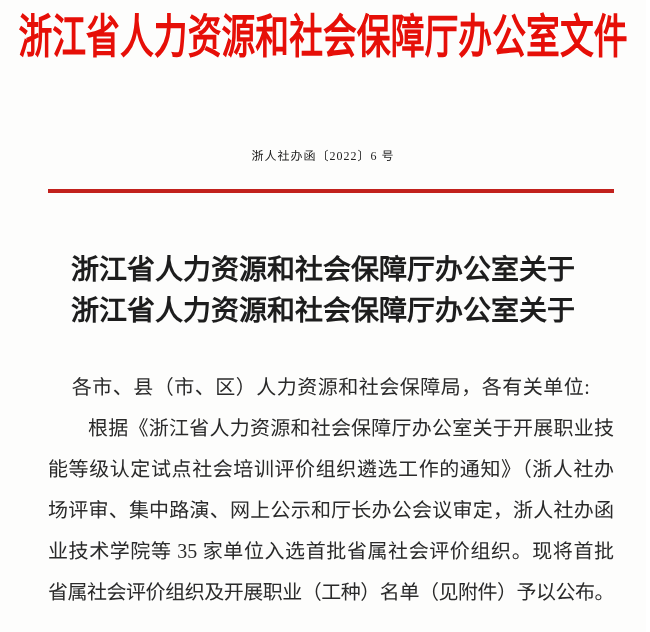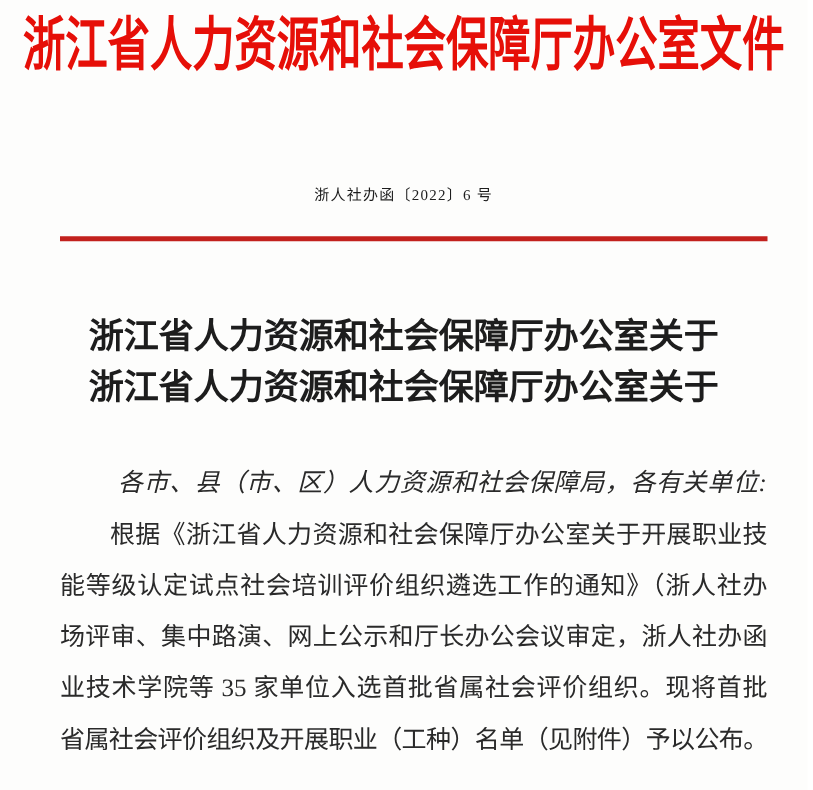--- a/index.html
+++ b/index.html
@@ -62,23 +62,22 @@
     font-weight: bold;
     color: var(--text-dark);
   }
   .body-text {
     margin: 36px 32px 0 48px;
     font-size: 20px;
     line-height: 41px;
     color: var(--text-body);
   }
   .salutation {
-    text-align: right;
+    text-align: center;
     letter-spacing: 0.5px;
-    font-style: italic;
   }
   .body-line {
     text-align: justify;
     text-align-last: justify;
     text-justify: inter-character;
     white-space: nowrap;
   }
   .body-line.indent { text-indent: 2em; }
   .body-line.tight { letter-spacing: -0.6px; }
 </style>

